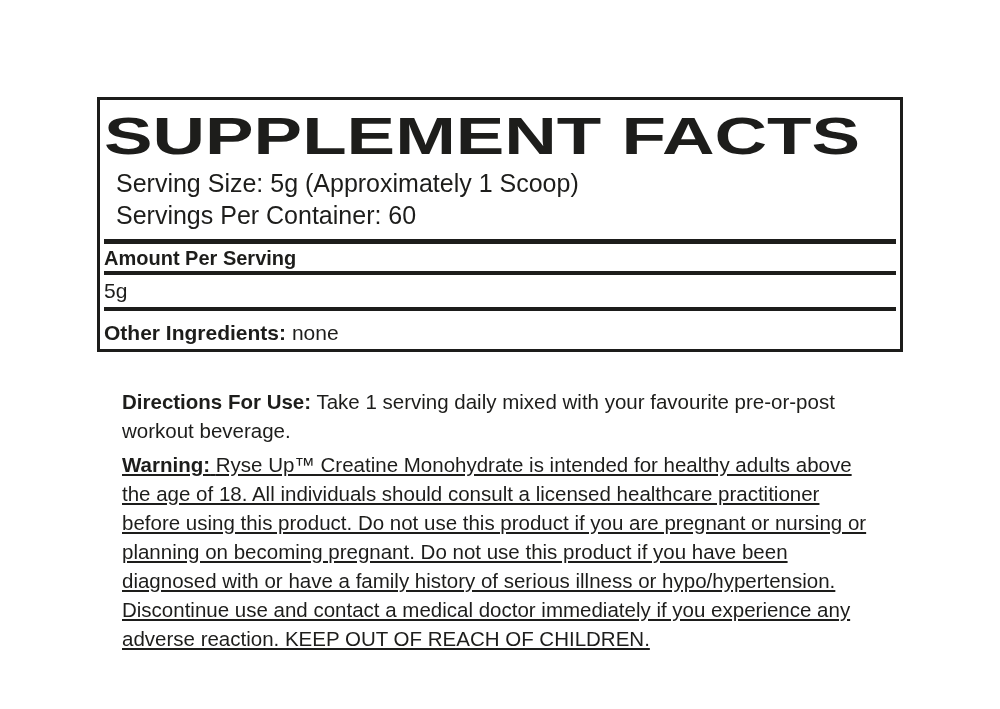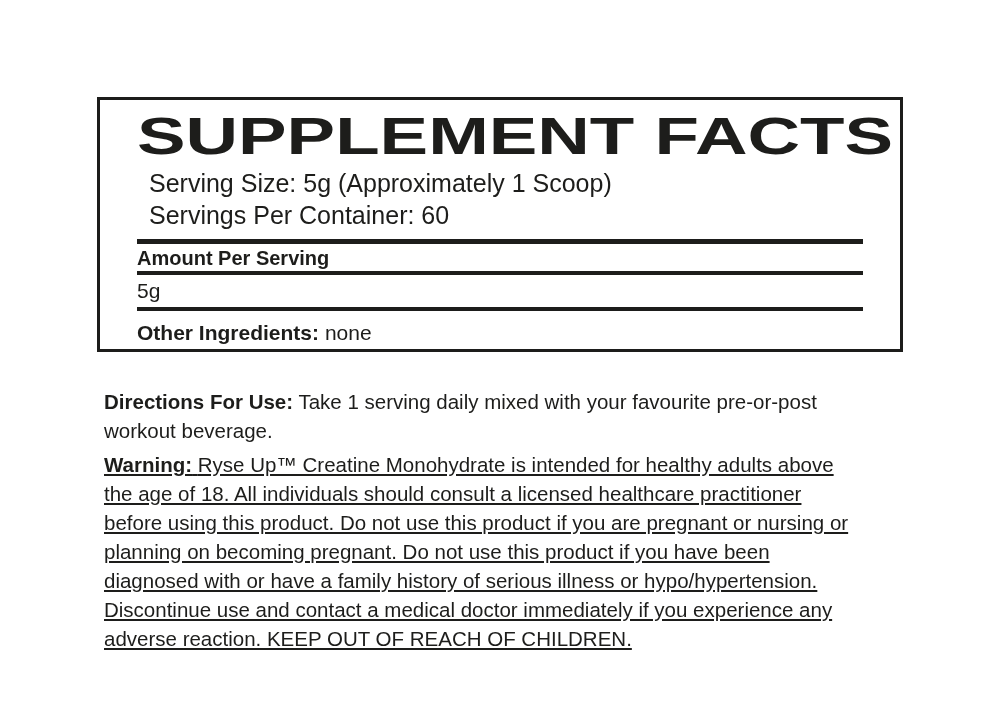--- a/index.html
+++ b/index.html
@@ -14,21 +14,21 @@
   }
   
   .panel {
     position: absolute;
     left: 97px;
     top: 97px;
     width: 806px;
     height: 255px;
     border: 3px solid #1d1d1b;
     box-sizing: border-box;
-    padding: 0 37px;
+    padding: 0 4px;
     background: #ffffff;
   }
   .panel-title-wrap { margin-top: 14px; height: 46px; }
   .panel-title-wrap svg { display: block; }
   .panel-title-wrap text {
     font-family: "Liberation Sans", sans-serif;
     font-weight: 700;
     font-size: 52px;
     fill: #1d1d1b;
   }
@@ -50,21 +50,21 @@
     align-items: baseline;
     font-size: 21px;
     line-height: 23px;
     padding: 4px 0 5px 0;
   }
   .other-ingredients { font-size: 21px; line-height: 24px; margin-top: 10px; }
   .bold { font-weight: bold; }
   
   .para {
     position: absolute;
-    left: 104px;
+    left: 122px;
     width: 760px;
     font-size: 20.5px;
     line-height: 29px;
   }
   .para-directions { top: 366px; }
   .para-warning { top: 429px; text-decoration: underline; }
 </style>
 </head>
 <body>
 

